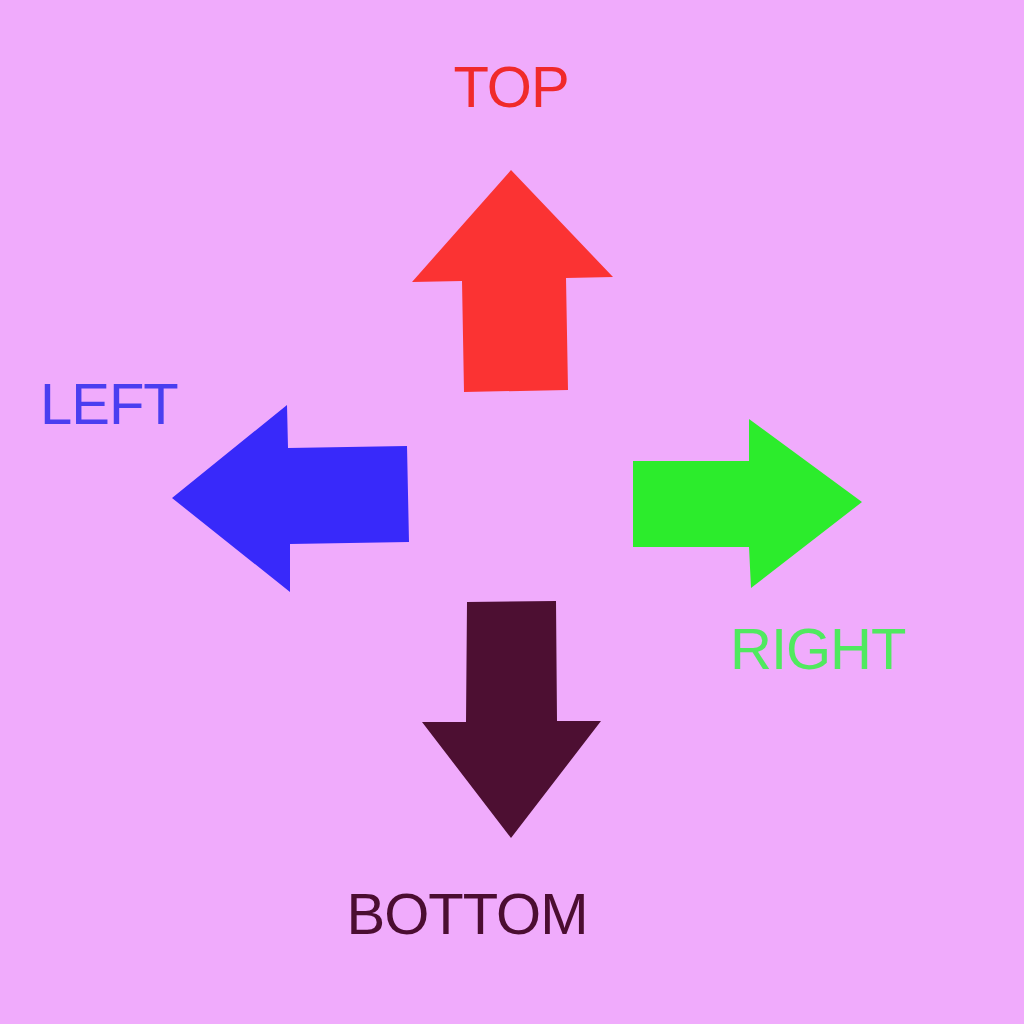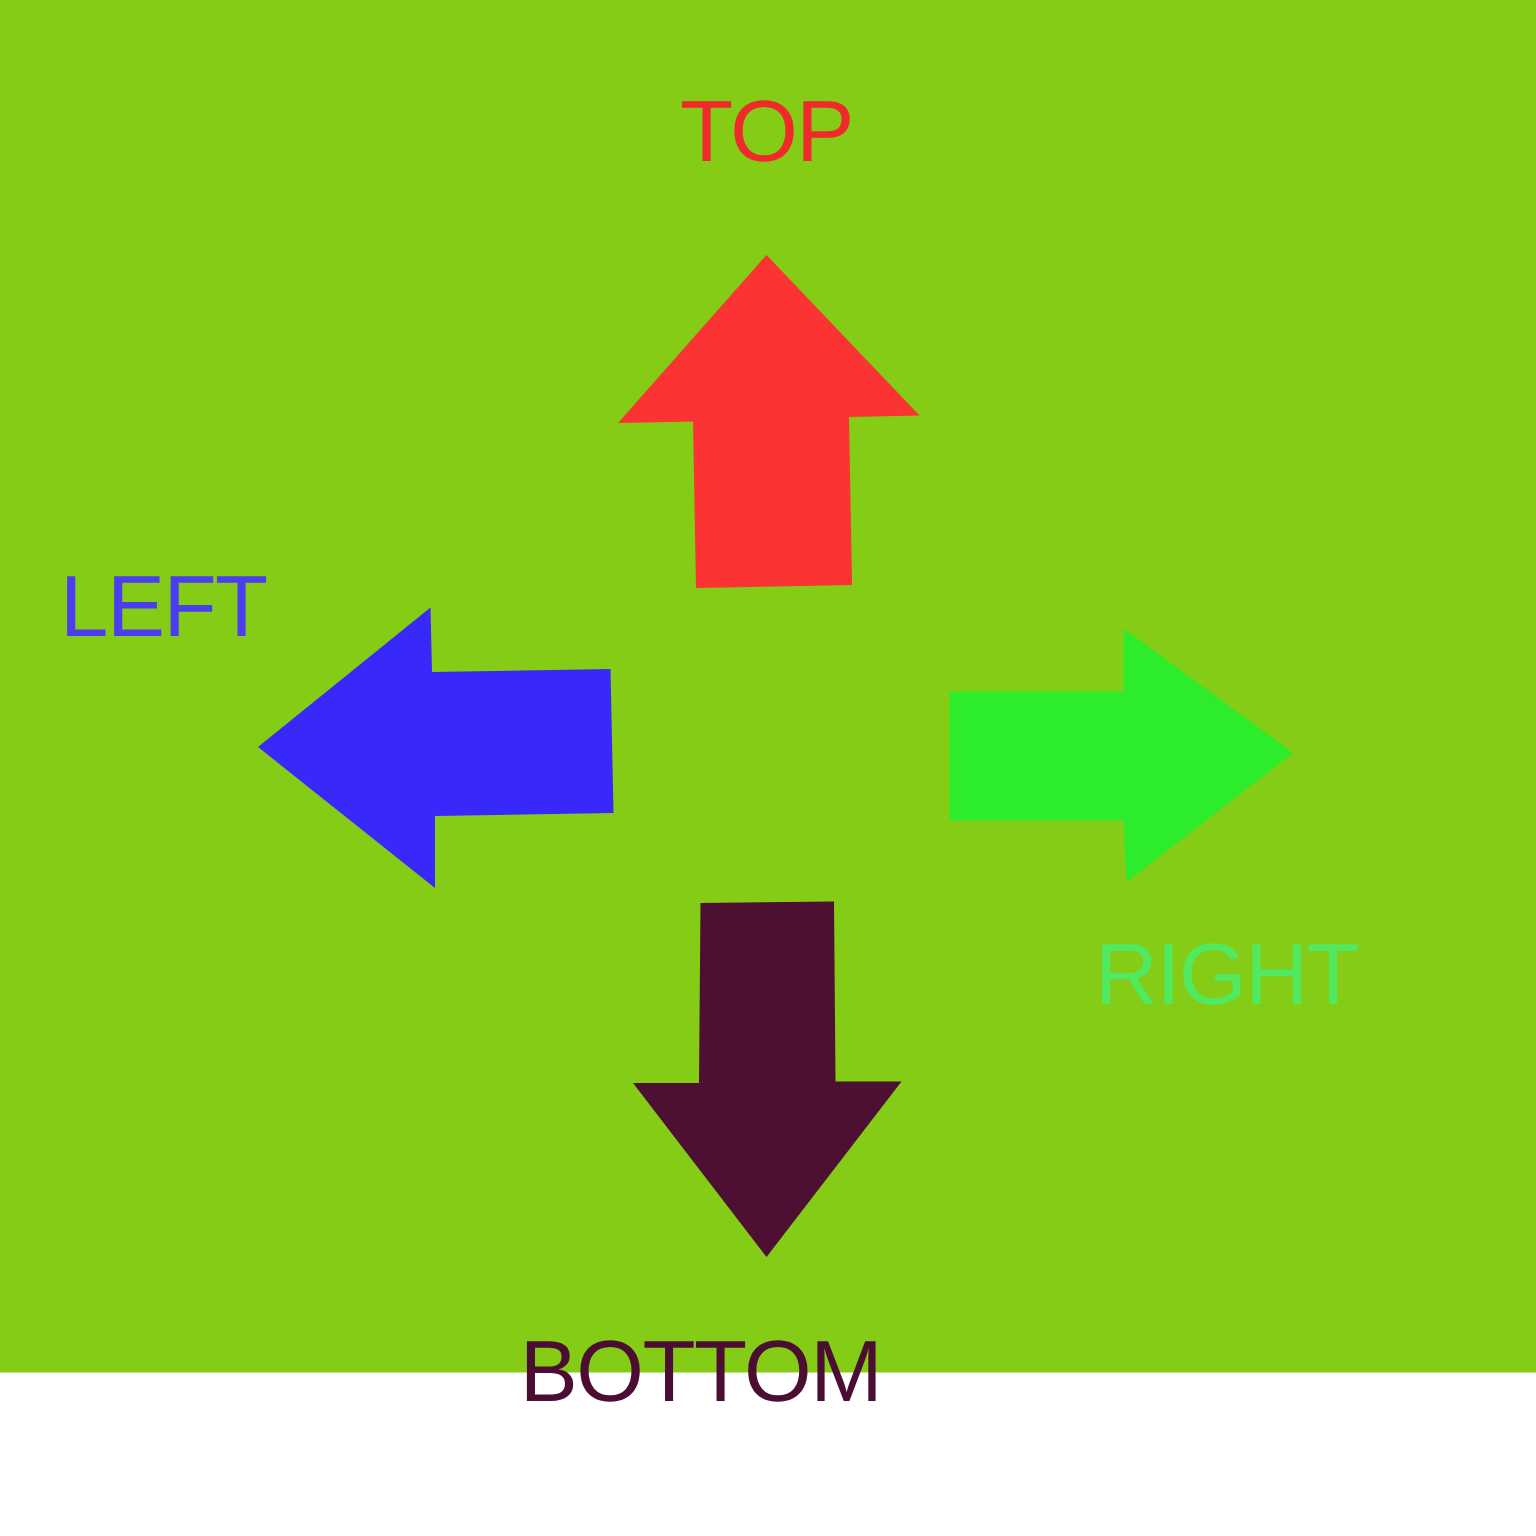--- a/index.html
+++ b/index.html
@@ -6,22 +6,22 @@
     margin: 0;
     padding: 0;
     width: 1024px;
     height: 1024px;
     background: #ffffff;
     overflow: hidden;
   }
   .stage {
     position: relative;
     width: 1024px;
-    height: 915px;
-    background: #84cc16;
+    height: 1024px;
+    background: #f0abfc;
   }
   svg {
     display: block;
     width: 1024px;
     height: 1024px;
   }
   text {
     font-family: "Liberation Sans", "DejaVu Sans", sans-serif;
     font-size: 58px;
     letter-spacing: -1px;

